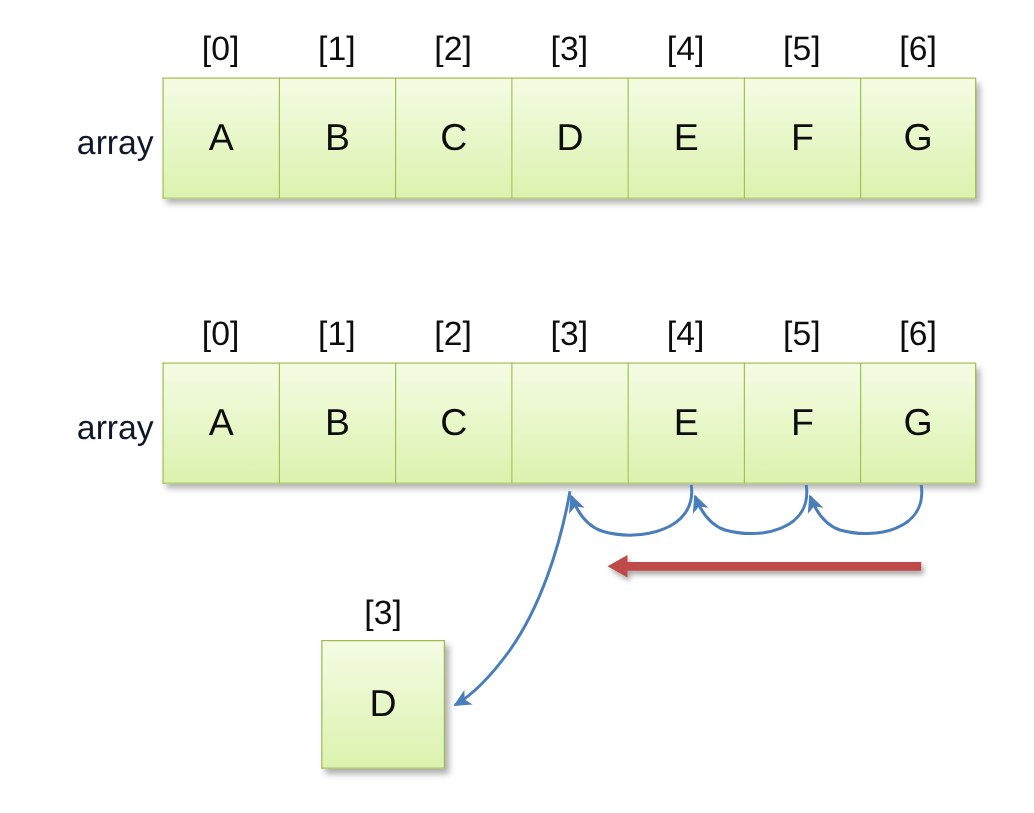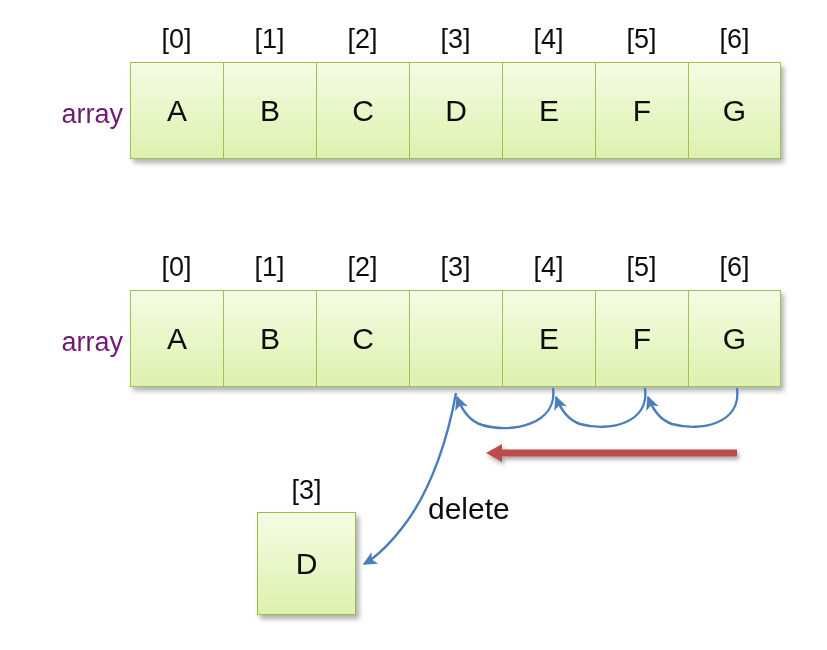--- a/index.html
+++ b/index.html
@@ -25,21 +25,21 @@
     letter-spacing:0px;
     white-space:nowrap;
     font-family:"Liberation Sans","DejaVu Sans",sans-serif;
   }
 
   
   .rowlabel{
     position:absolute;
     font-size:27px;
     line-height:27px;
-    color:#701a75;
+    color:#0f172a;
     text-align:right;
     white-space:nowrap;
   }
 
   
   .arrayrow{
     position:absolute;
     display:flex;
     box-shadow:3px 4px 5px rgba(0,0,0,0.30);
   }
@@ -131,21 +131,20 @@
     <div class="cell"></div>
     <div class="cell">E</div>
     <div class="cell">F</div>
     <div class="cell">G</div>
   </div>
 
   <div class="idx" style="left:260px; top:477px;">[3]</div>
 
   <div class="singlebox" style="left:257px; top:512px; width:99px; height:103px;">D</div>
 
-  <div class="deleteword" style="left:428px; top:494px;">delete</div>
 
   <svg class="overlay" viewBox="0 0 827 650" xmlns="http://www.w3.org/2000/svg">
     <defs>
       <marker id="blueHead" markerWidth="7" markerHeight="7" refX="5.6" refY="3.1" orient="auto" markerUnits="strokeWidth">
         <path d="M0.4,0.3 L6.2,3.1 L0.4,5.9 L1.9,3.1 Z" fill="#4A7EBB"></path>
       </marker>
       <marker id="blueHead2" markerWidth="7" markerHeight="7" refX="5.6" refY="3.1" orient="auto" markerUnits="strokeWidth">
         <path d="M0.4,0.3 L6.2,3.1 L0.4,5.9 L1.9,3.1 Z" fill="#4A7EBB"></path>
       </marker>
       <filter id="redShadow" x="-20%" y="-60%" width="150%" height="260%">

